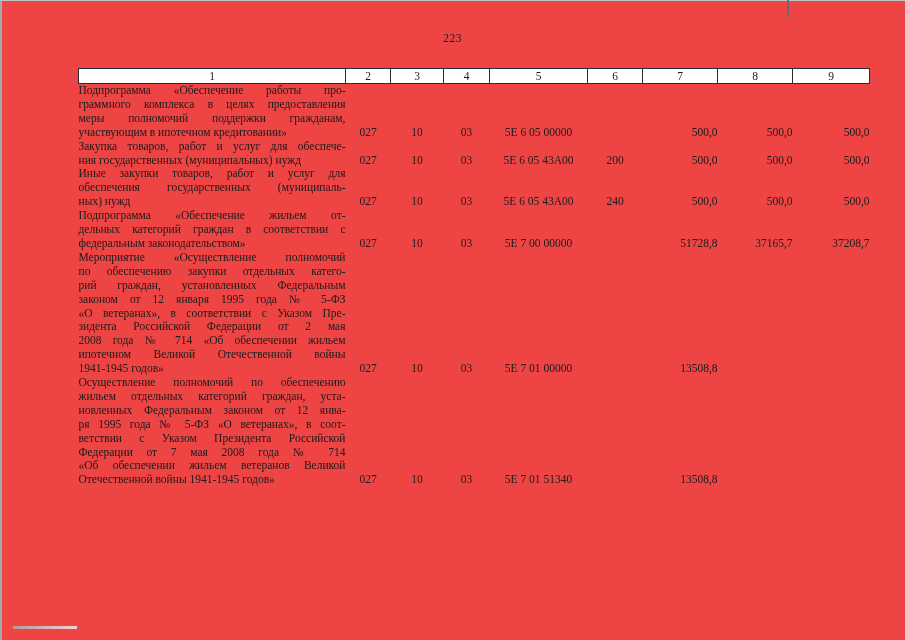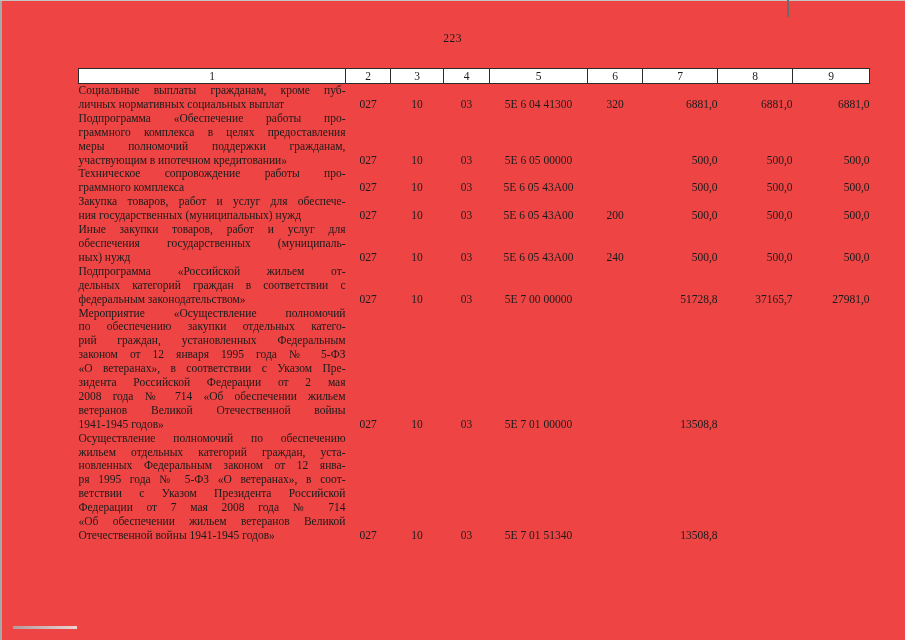--- a/index.html
+++ b/index.html
@@ -120,64 +120,36 @@
         <th>5</th>
         <th>6</th>
         <th>7</th>
         <th>8</th>
         <th>9</th>
       </tr>
     </thead>
     <tbody>
         <tr>
           <td class="c-name">
-            <div class="jline">Социальные выплаты гражданам, кроме пуб-</div>
-            <div>личных нормативных социальных выплат</div>
-          </td>
-          <td class="c-center">027</td>
-          <td class="c-center">10</td>
-          <td class="c-center">03</td>
-          <td class="c-center">5Е 6 04 41300</td>
-          <td class="c-center">320</td>
-          <td class="c-right">6881,0</td>
-          <td class="c-right">6881,0</td>
-          <td class="c-right">6881,0</td>
-        </tr>
-        <tr>
-          <td class="c-name">
             <div class="jline">Подпрограмма  «Обеспечение  работы  про-</div>
             <div class="jline">граммного комплекса в целях предоставления</div>
             <div class="jline">меры  полномочий  поддержки  гражданам,</div>
             <div>участвующим в ипотечном кредитовании»</div>
           </td>
           <td class="c-center">027</td>
           <td class="c-center">10</td>
           <td class="c-center">03</td>
           <td class="c-center">5Е 6 05 00000</td>
           <td class="c-center"></td>
           <td class="c-right">500,0</td>
           <td class="c-right">500,0</td>
           <td class="c-right">500,0</td>
         </tr>
         <tr>
           <td class="c-name">
-            <div class="jline">Техническое  сопровождение  работы  про-</div>
-            <div>граммного комплекса</div>
-          </td>
-          <td class="c-center">027</td>
-          <td class="c-center">10</td>
-          <td class="c-center">03</td>
-          <td class="c-center">5Е 6 05 43А00</td>
-          <td class="c-center"></td>
-          <td class="c-right">500,0</td>
-          <td class="c-right">500,0</td>
-          <td class="c-right">500,0</td>
-        </tr>
-        <tr>
-          <td class="c-name">
             <div class="jline">Закупка товаров, работ и услуг для обеспече-</div>
             <div>ния государственных (муниципальных) нужд</div>
           </td>
           <td class="c-center">027</td>
           <td class="c-center">10</td>
           <td class="c-center">03</td>
           <td class="c-center">5Е 6 05 43А00</td>
           <td class="c-center">200</td>
           <td class="c-right">500,0</td>
           <td class="c-right">500,0</td>
@@ -193,43 +165,43 @@
           <td class="c-center">10</td>
           <td class="c-center">03</td>
           <td class="c-center">5Е 6 05 43А00</td>
           <td class="c-center">240</td>
           <td class="c-right">500,0</td>
           <td class="c-right">500,0</td>
           <td class="c-right">500,0</td>
         </tr>
         <tr>
           <td class="c-name">
-            <div class="jline">Подпрограмма  «Российской  жильем  от-</div>
+            <div class="jline">Подпрограмма  «Обеспечение  жильем  от-</div>
             <div class="jline">дельных категорий граждан в соответствии с</div>
             <div>федеральным законодательством»</div>
           </td>
           <td class="c-center">027</td>
           <td class="c-center">10</td>
           <td class="c-center">03</td>
           <td class="c-center">5Е 7 00 00000</td>
           <td class="c-center"></td>
           <td class="c-right">51728,8</td>
           <td class="c-right">37165,7</td>
-          <td class="c-right">27981,0</td>
+          <td class="c-right">37208,7</td>
         </tr>
         <tr>
           <td class="c-name">
             <div class="jline">Мероприятие  «Осуществление  полномочий</div>
             <div class="jline">по обеспечению закупки отдельных катего-</div>
             <div class="jline">рий  граждан,  установленных  Федеральным</div>
             <div class="jline">законом  от  12  января  1995  года  №  5-ФЗ</div>
             <div class="jline">«О ветеранах», в соответствии с Указом Пре-</div>
             <div class="jline">зидента  Российской  Федерации  от  2  мая</div>
             <div class="jline">2008 года № 714 «Об обеспечении жильем</div>
-            <div class="jline">ветеранов  Великой  Отечественной  войны</div>
+            <div class="jline">ипотечном  Великой  Отечественной  войны</div>
             <div>1941-1945 годов»</div>
           </td>
           <td class="c-center">027</td>
           <td class="c-center">10</td>
           <td class="c-center">03</td>
           <td class="c-center">5Е 7 01 00000</td>
           <td class="c-center"></td>
           <td class="c-right">13508,8</td>
           <td class="c-right"></td>
           <td class="c-right"></td>

